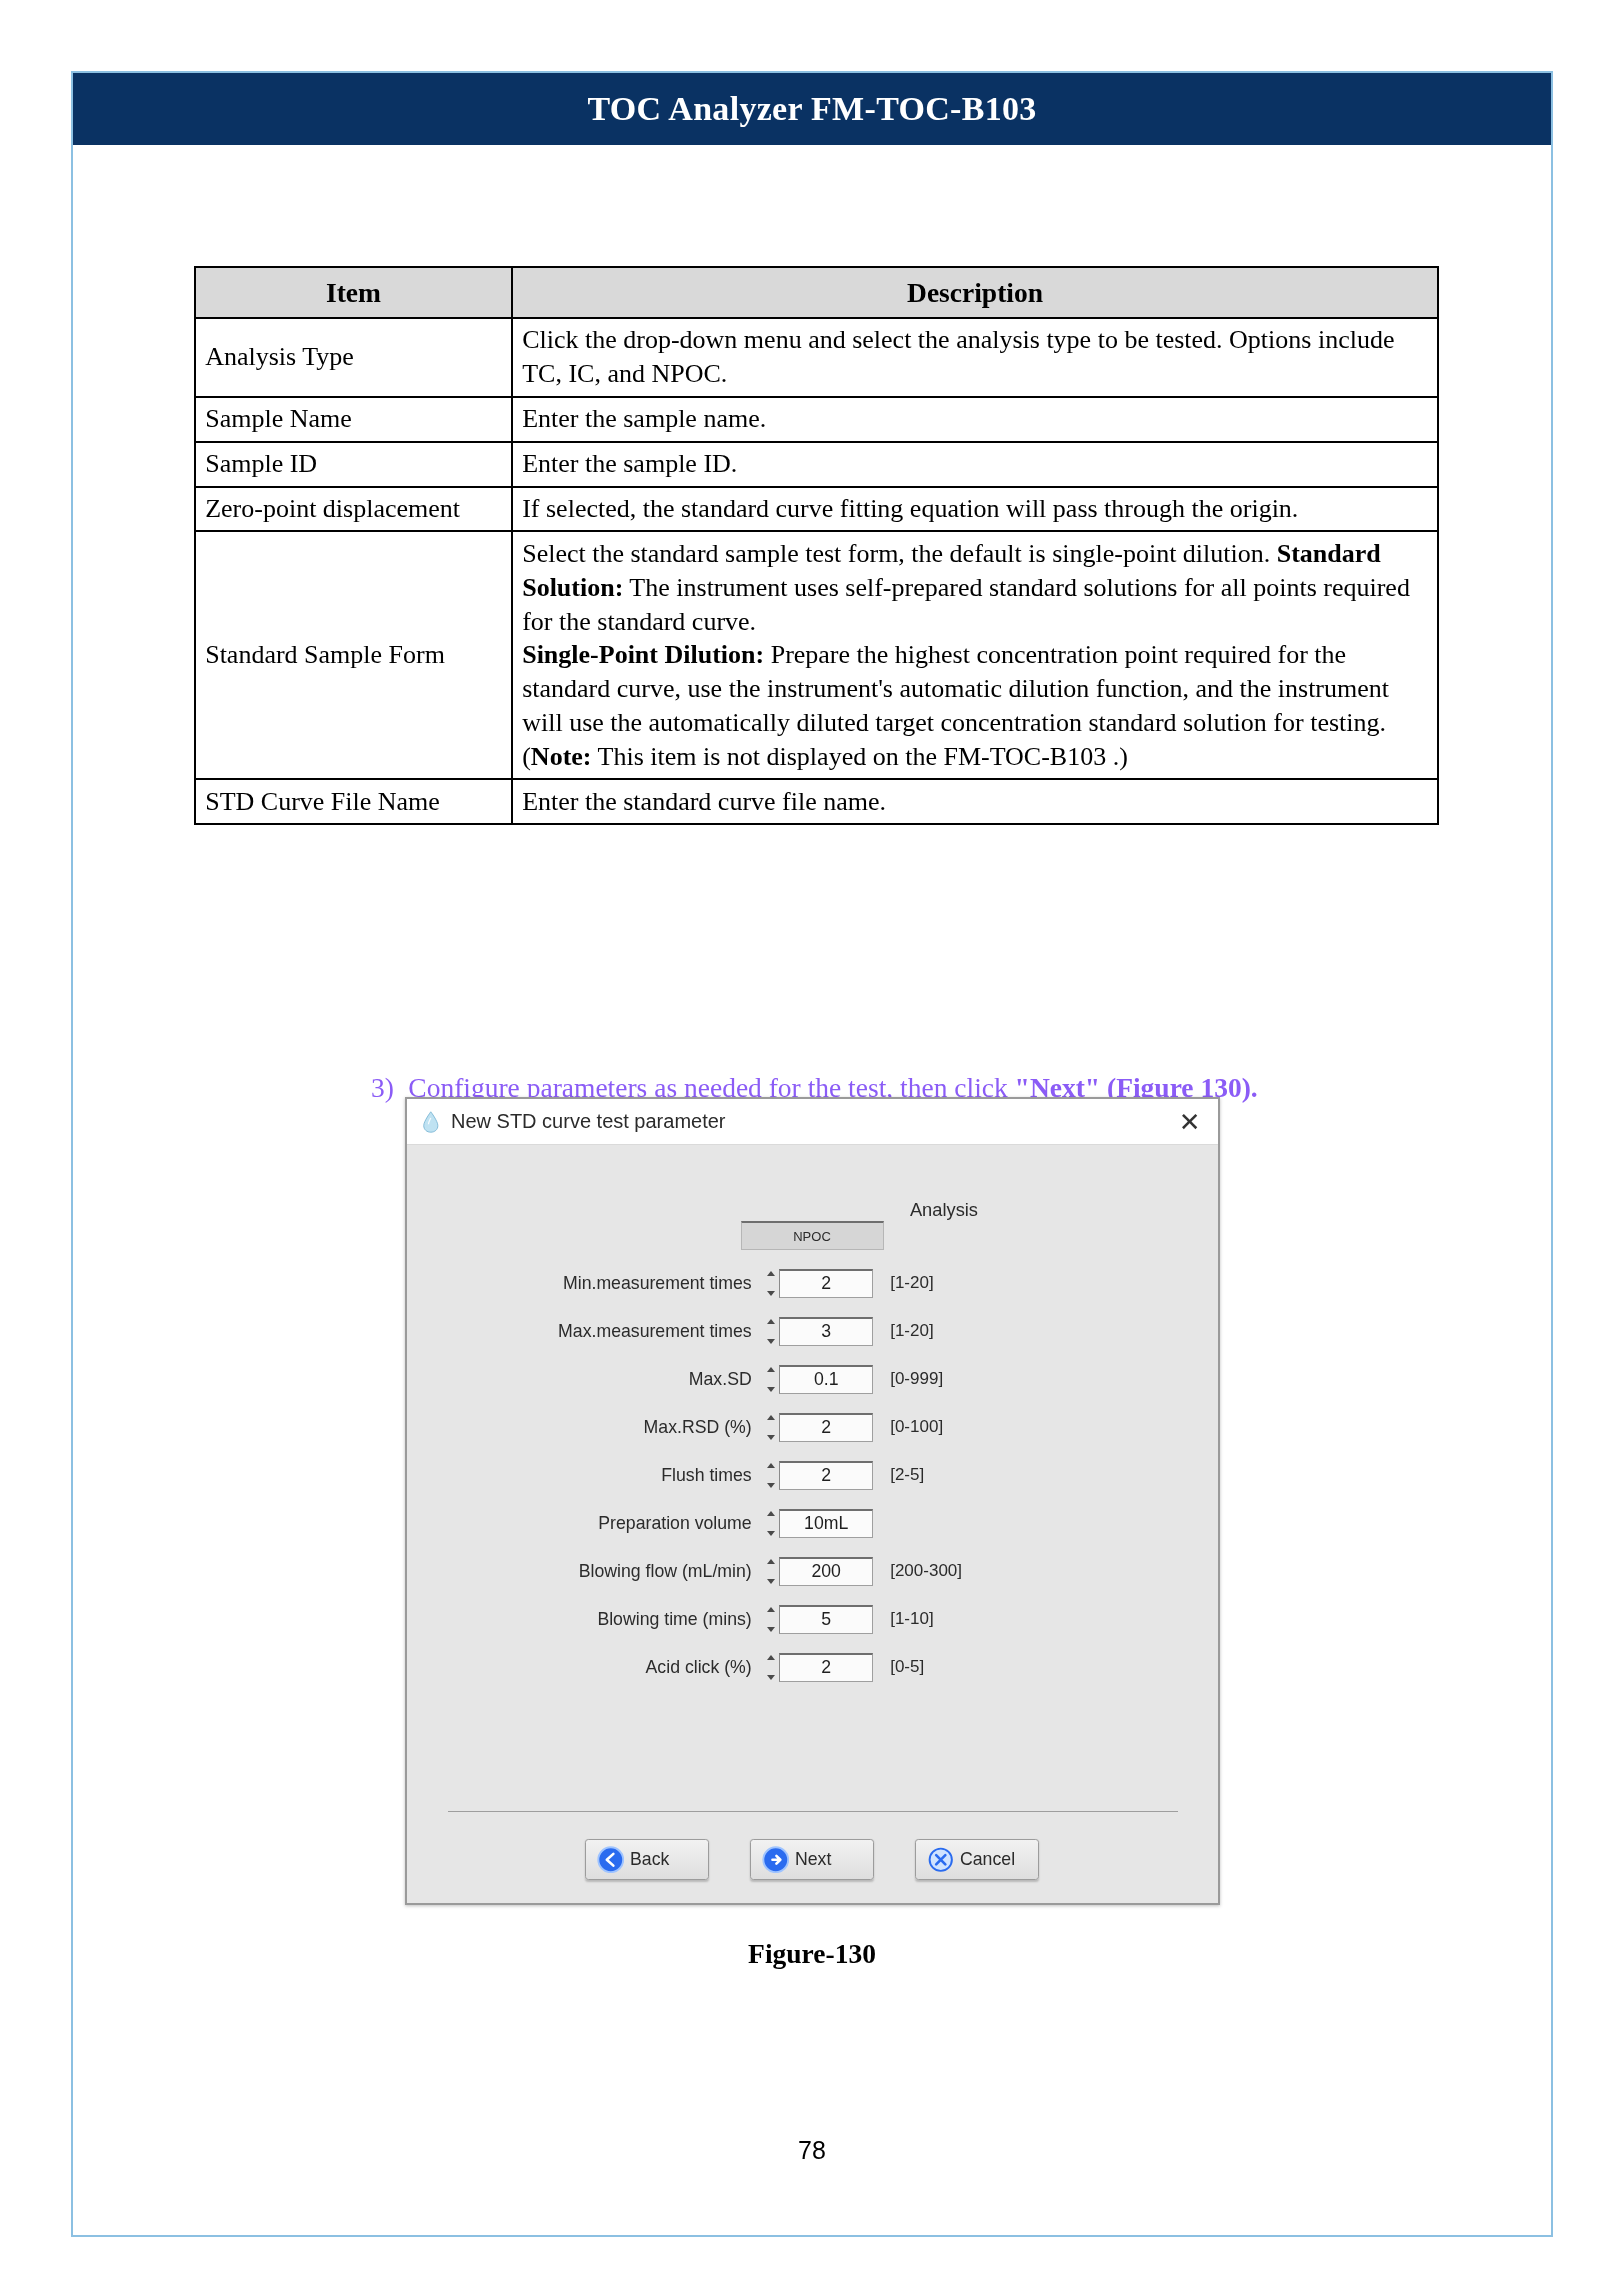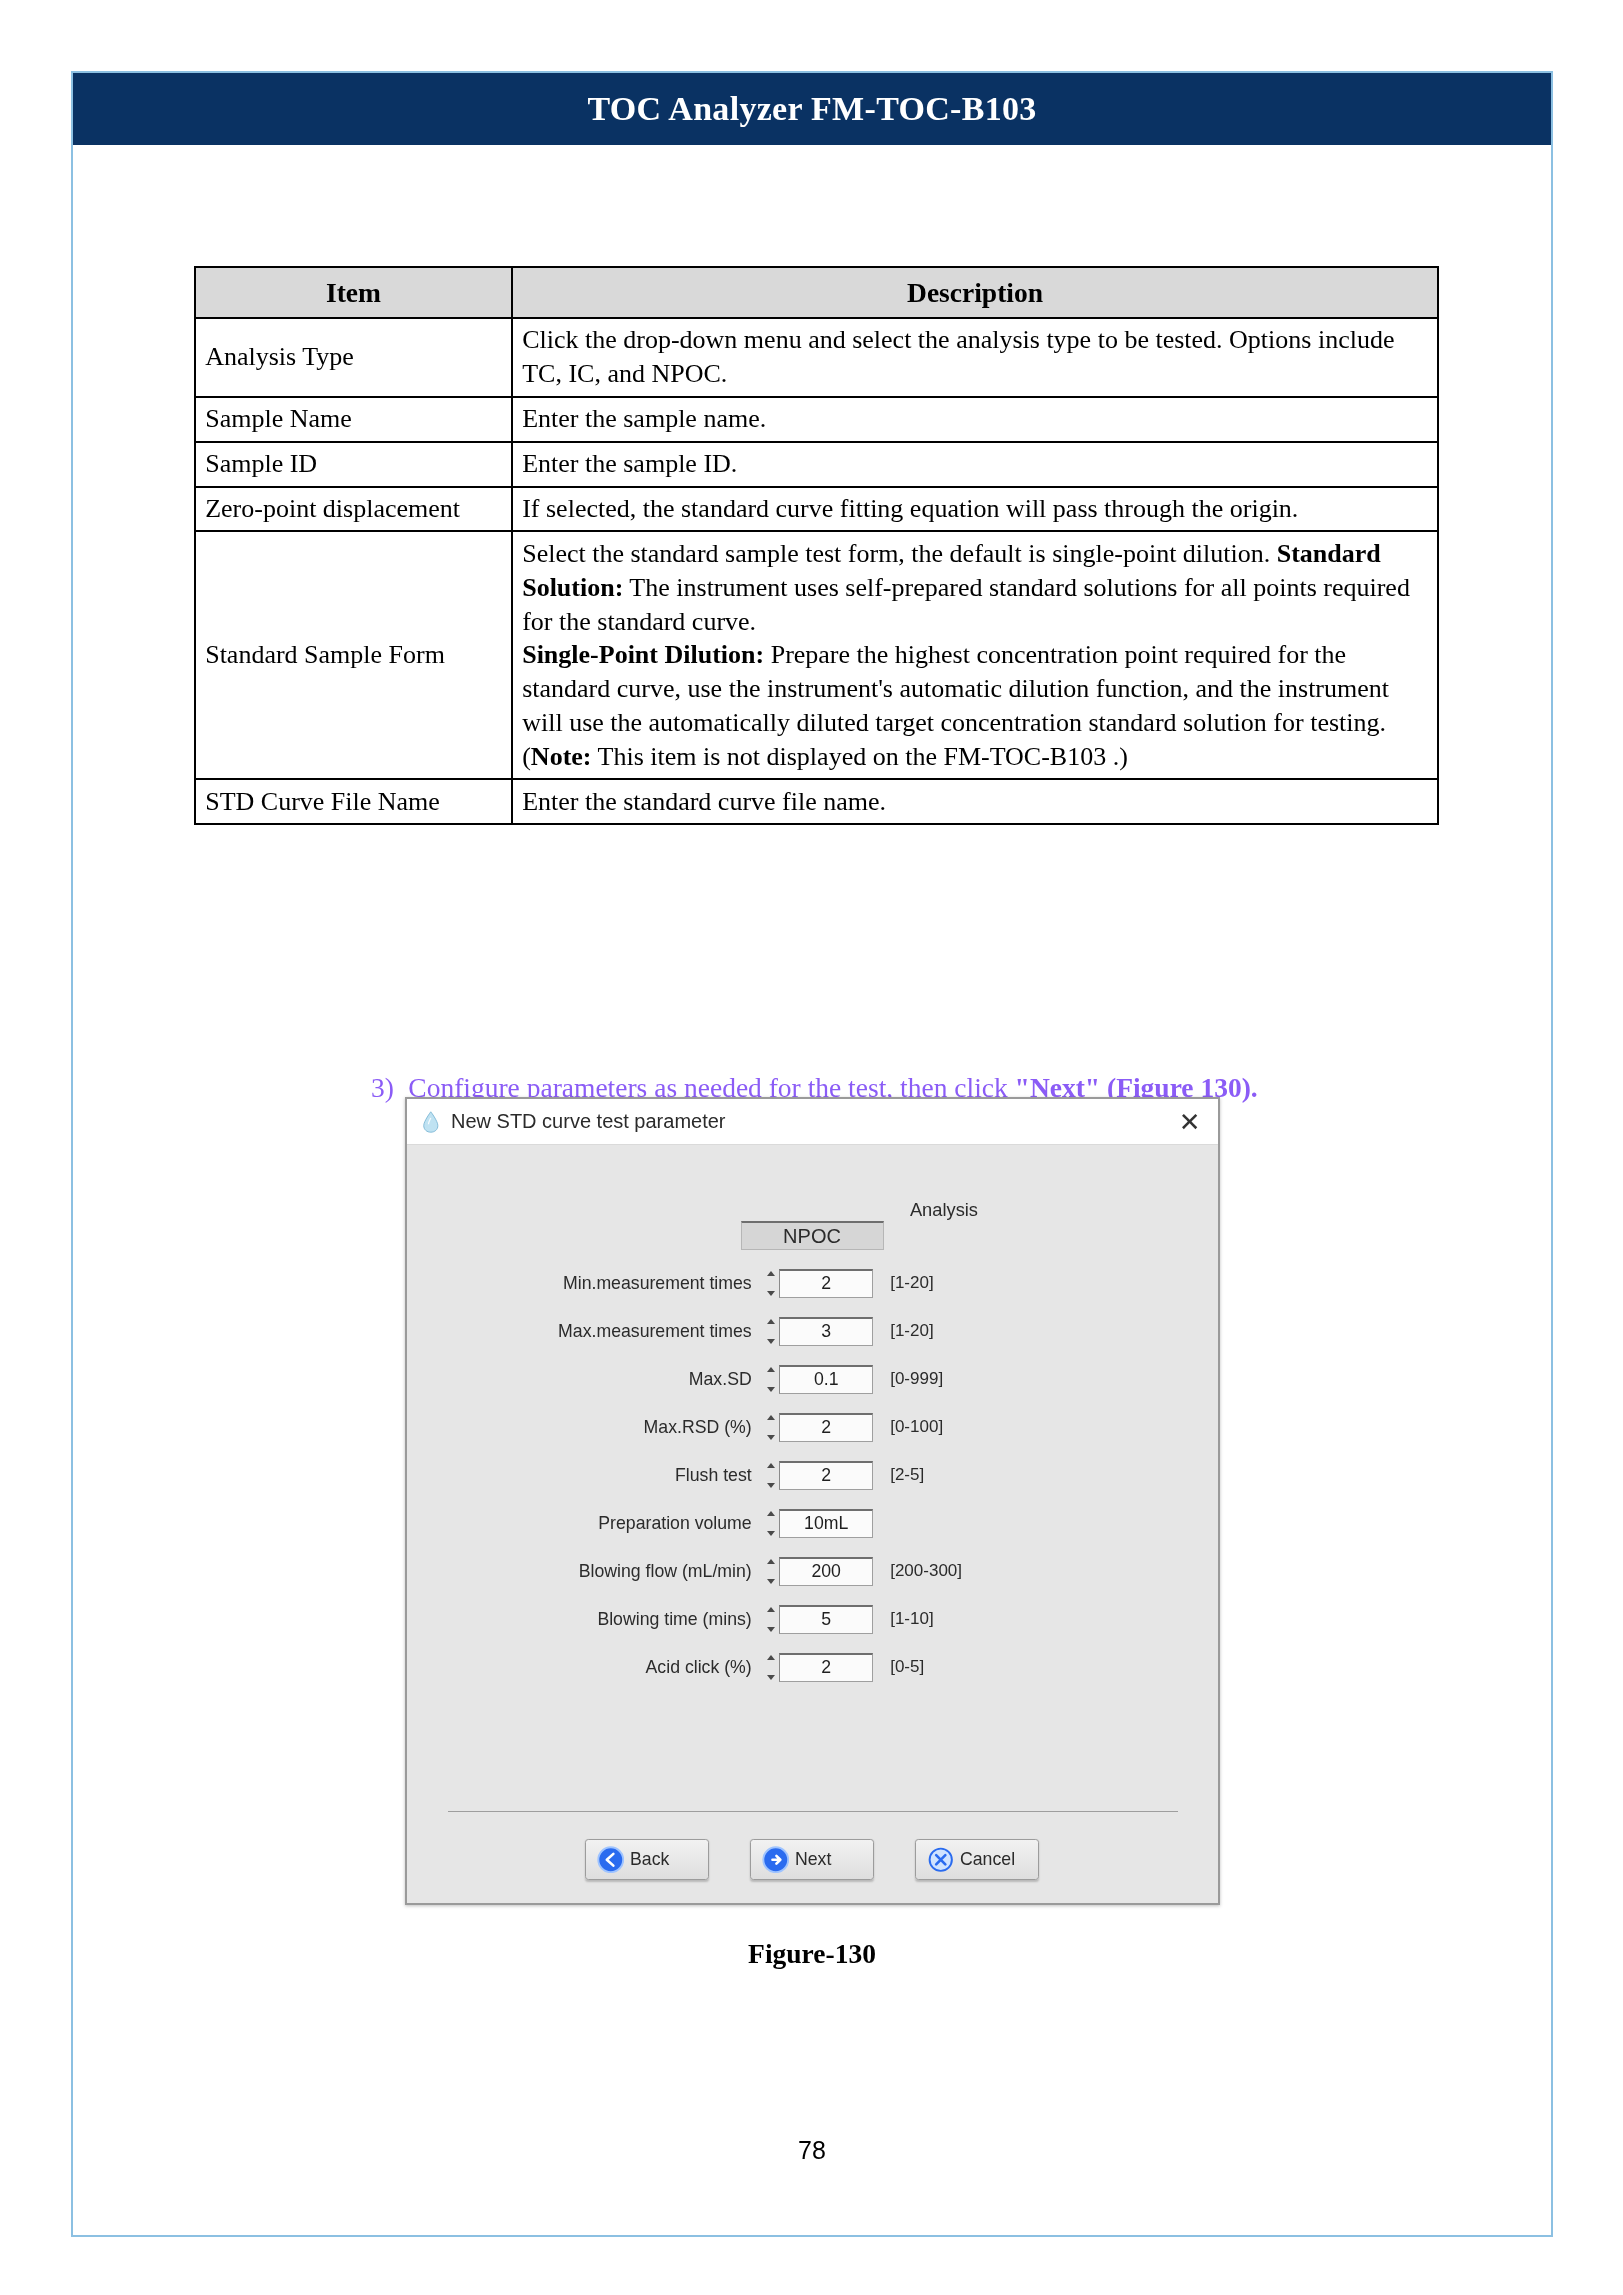--- a/index.html
+++ b/index.html
@@ -158,21 +158,21 @@
   }
   #analysis-value{
     width:143px; height:29px;
     background:#D6D6D6;
     border-top:2px solid #6E6E6E;
     border-left:0.7px solid #B6B6B6;
     border-right:0.7px solid #B6B6B6;
     border-bottom:0.7px solid #B6B6B6;
     display:flex; align-items:center; justify-content:center;
     font-family:"Liberation Sans", sans-serif;
-    font-size:20px;
+    font-size:13px;
     color:#2B2B2B;
   }
 
   
   #param-list{
     position:absolute;
     left:0; top:114px;
     width:100%;
   }
   .param-row{
@@ -390,21 +390,21 @@
               <div class="param-row">
                 <div class="param-label">Max.RSD (%)</div>
                 <div class="spinner">
                   <div class="spin-up"></div>
                   <div class="spin-down"></div>
                 </div>
                 <div class="param-box">2</div>
                 <div class="param-range">[0-100]</div>
               </div>
               <div class="param-row">
-                <div class="param-label">Flush test</div>
+                <div class="param-label">Flush times</div>
                 <div class="spinner">
                   <div class="spin-up"></div>
                   <div class="spin-down"></div>
                 </div>
                 <div class="param-box">2</div>
                 <div class="param-range">[2-5]</div>
               </div>
               <div class="param-row">
                 <div class="param-label">Preparation volume</div>
                 <div class="spinner">

